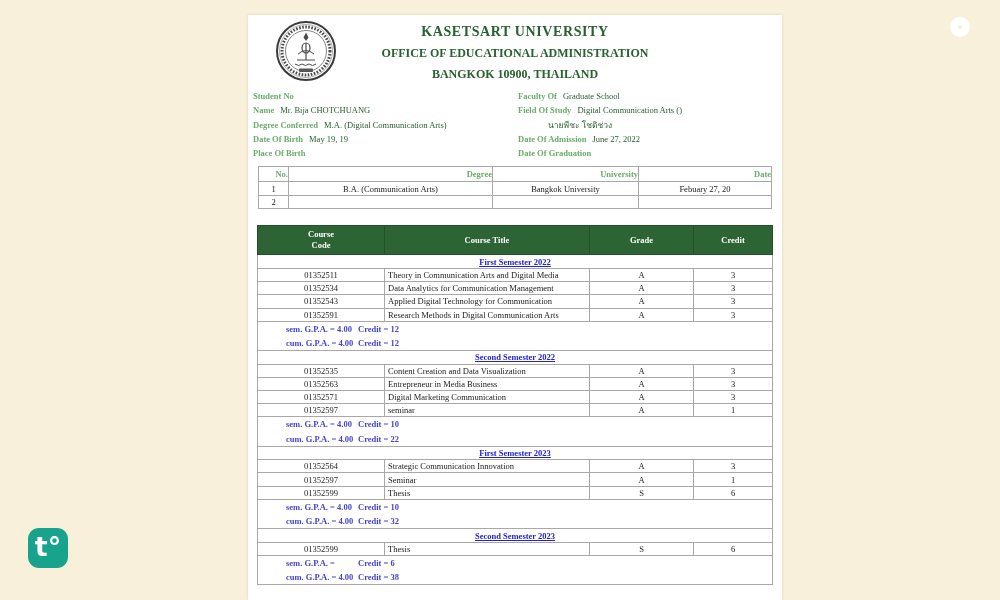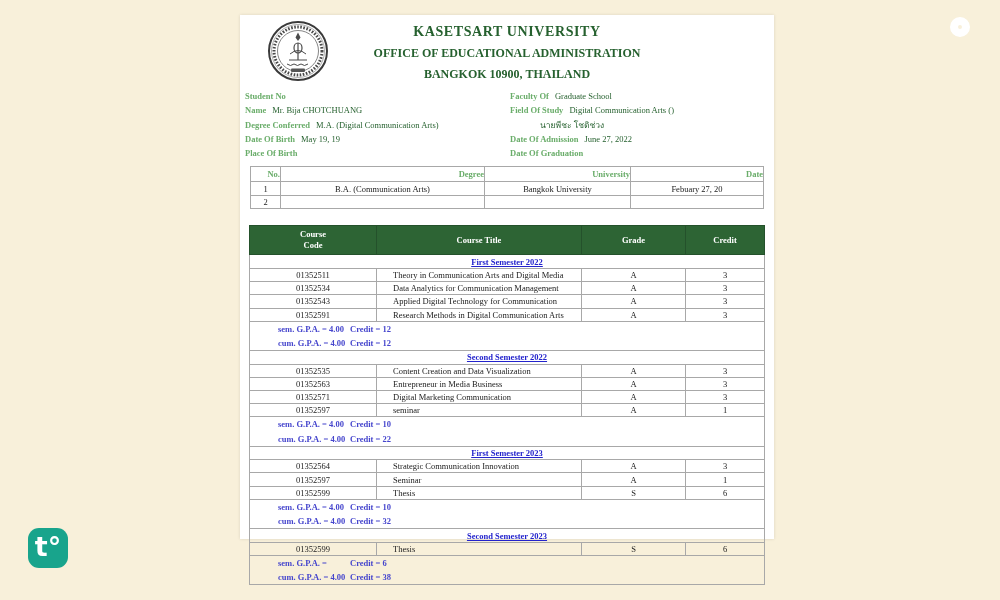--- a/index.html
+++ b/index.html
@@ -5,21 +5,21 @@
   * { box-sizing: border-box; }
   html,body { margin:0; padding:0; }
   body {
     width:1000px; height:600px; position:relative; overflow:hidden;
     background:#f8f0da;
     font-family:"Liberation Serif", serif;
   }
 
   
   .page {
-    position:absolute; left:240px; top:15px; width:534px; height:524px;
+    position:absolute; left:248px; top:15px; width:534px; height:585px;
     background:#ffffff; box-shadow:0 0 3px rgba(0,0,0,.12);
   }
 
   
   .doc-header { position:relative; height:70px; }
   .seal { position:absolute; left:26px; top:4px; width:64px; height:64px; }
   .titles { text-align:center; color:#26612f; }
   .titles .t1 { font-size:14px; font-weight:bold; letter-spacing:.6px; margin:0; padding-top:9px; }
   .titles .t2 { font-size:12px; font-weight:bold; margin:6px 0 0; }
   .titles .t3 { font-size:12px; font-weight:bold; margin:6px 0 0; }
@@ -49,21 +49,21 @@
   
   .course-table { width:515px; margin:16px auto 0; border:1px solid #6e6e6e; }
   .course-table thead th {
     background:#2d6434; color:#ffffff; font-weight:bold; height:29px;
     text-align:center; border:1px solid #24512b; white-space:pre-line; line-height:11px;
   }
   .course-table td { border:1px solid #a8a8a8; }
   .sem-row td { height:13.5px; text-align:center; }
   .sem-link { color:#2323cc; font-weight:bold; text-decoration:underline; cursor:pointer; }
   .course-row td { height:13.2px; text-align:center; }
-  .course-row td.c-title { text-align:left; padding-left:16px; }
+  .course-row td.c-title { text-align:left; padding-left:3px; }
   .gpa-row td { padding:0; }
   .gpa-line { line-height:14.2px; padding-left:28px; color:#4646cd; font-weight:bold; }
   .gpa-line .gpa-val { display:inline-block; width:72px; }
 
   
   .ring-marker {
     position:absolute; left:950px; top:17px; width:20px; height:20px;
     border:8px solid #ffffff; border-radius:50%;
   }
   .brand-logo {

